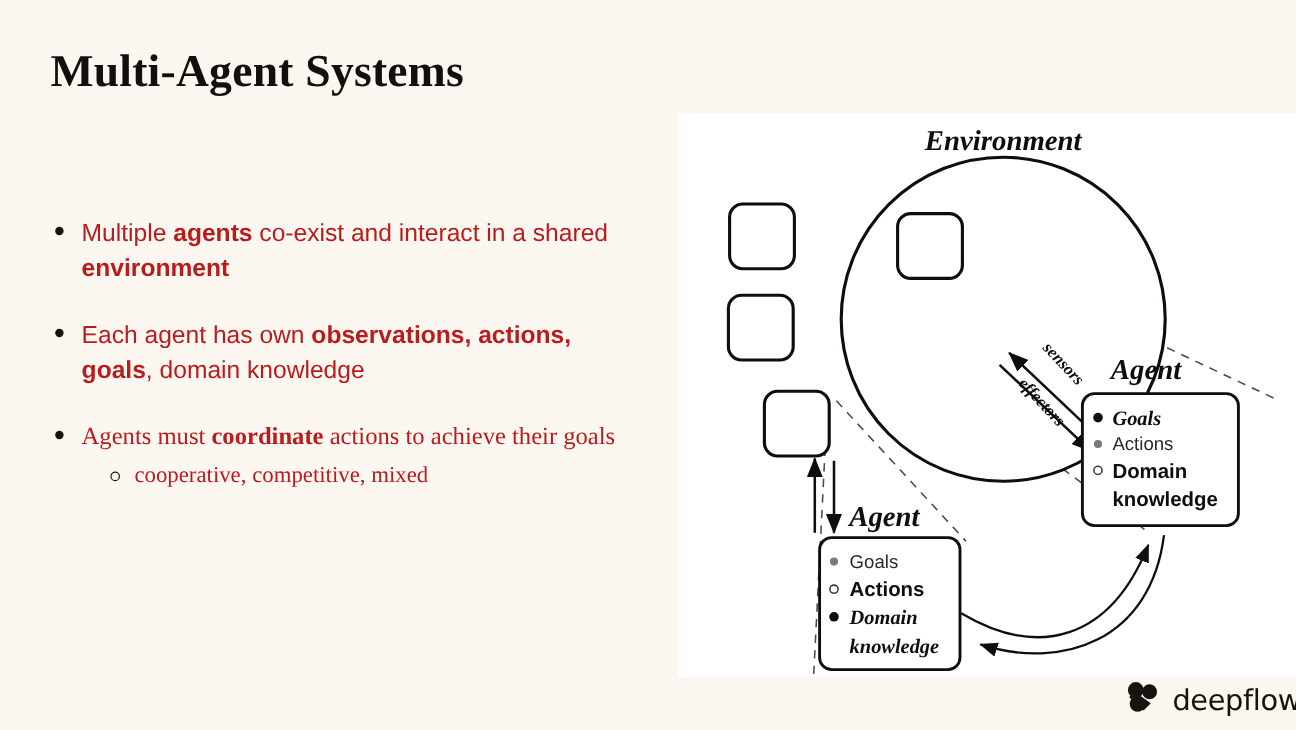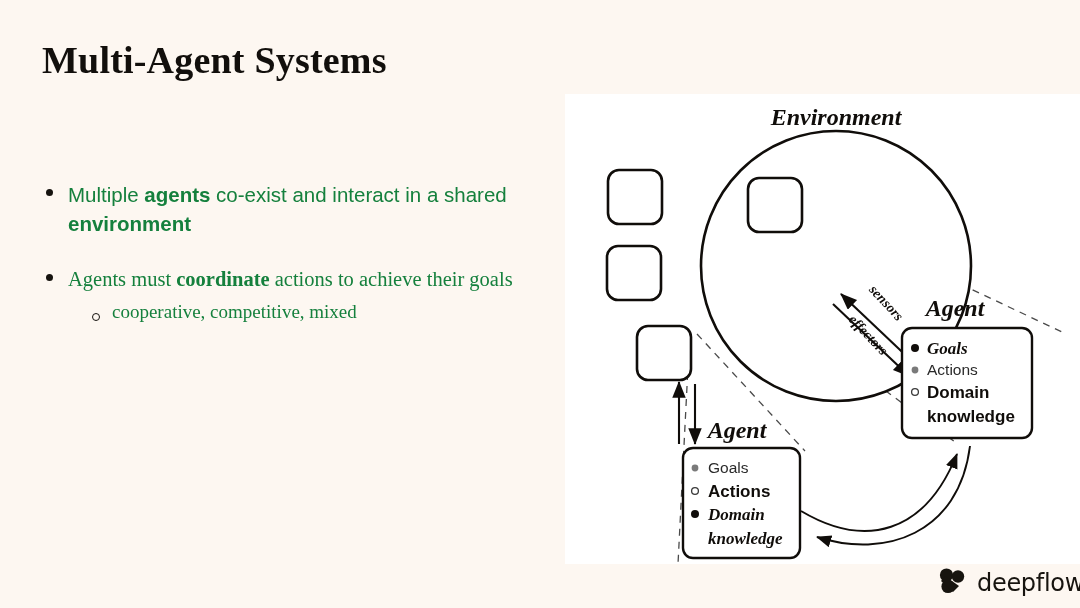--- a/index.html
+++ b/index.html
@@ -62,29 +62,29 @@
     width: 6px;
     height: 6px;
     border-radius: 50%;
     border: 1.4px solid #16130F;
     background: transparent;
   }
   .bullet-text {
     flex: 1 1 auto;
     font-size: 20.5px;
     line-height: 29px;
-    color: #15803d;
+    color: #b91c1c;
     font-weight: 400;
   }
   .bullet-text b { font-weight: 700; }
 
   .sub-list { margin-top: 4px; margin-left: 24px; }
   .sub-item {
     display: flex;
-    align-items: center;
+    align-items: flex-start;
   }
   .sub-item .bullet-marker { padding-top: 10px; width: 20px; }
   .sub-item .bullet-text { font-size: 19px; line-height: 27px; }
 
   
   #diagram-panel {
     position: absolute;
     left: 565px;
     top: 94px;
     width: 515px;
@@ -153,20 +153,26 @@
 </head>
 <body>
 
 <div id="slide-title">Multi-Agent Systems</div>
 
 <div id="bullet-list">
     <div class="bullet-item">
       <span class="bullet-marker"><span class="dot-filled"></span></span>
       <div style="flex: 1 1 auto;">
         <div class="bullet-text"><span>Multiple </span><b>agents</b><span> co-exist and interact in a shared </span><b>environment</b></div>
+      </div>
+    </div>
+    <div class="bullet-item">
+      <span class="bullet-marker"><span class="dot-filled"></span></span>
+      <div style="flex: 1 1 auto;">
+        <div class="bullet-text"><span>Each agent has own </span><b>observations, actions, goals</b><span>, domain knowledge</span></div>
       </div>
     </div>
     <div class="bullet-item">
       <span class="bullet-marker"><span class="dot-filled"></span></span>
       <div style="flex: 1 1 auto; font-family: Liberation Serif, serif;">
         <div class="bullet-text"><span>Agents must </span><b>coordinate</b><span> actions to achieve their goals</span></div>
         <div class="sub-list">
           <div class="bullet-item sub-item" style="margin-bottom: 0px;">
             <span class="bullet-marker"><span class="dot-hollow"></span></span>
             <div class="bullet-text">cooperative, competitive, mixed</div>

